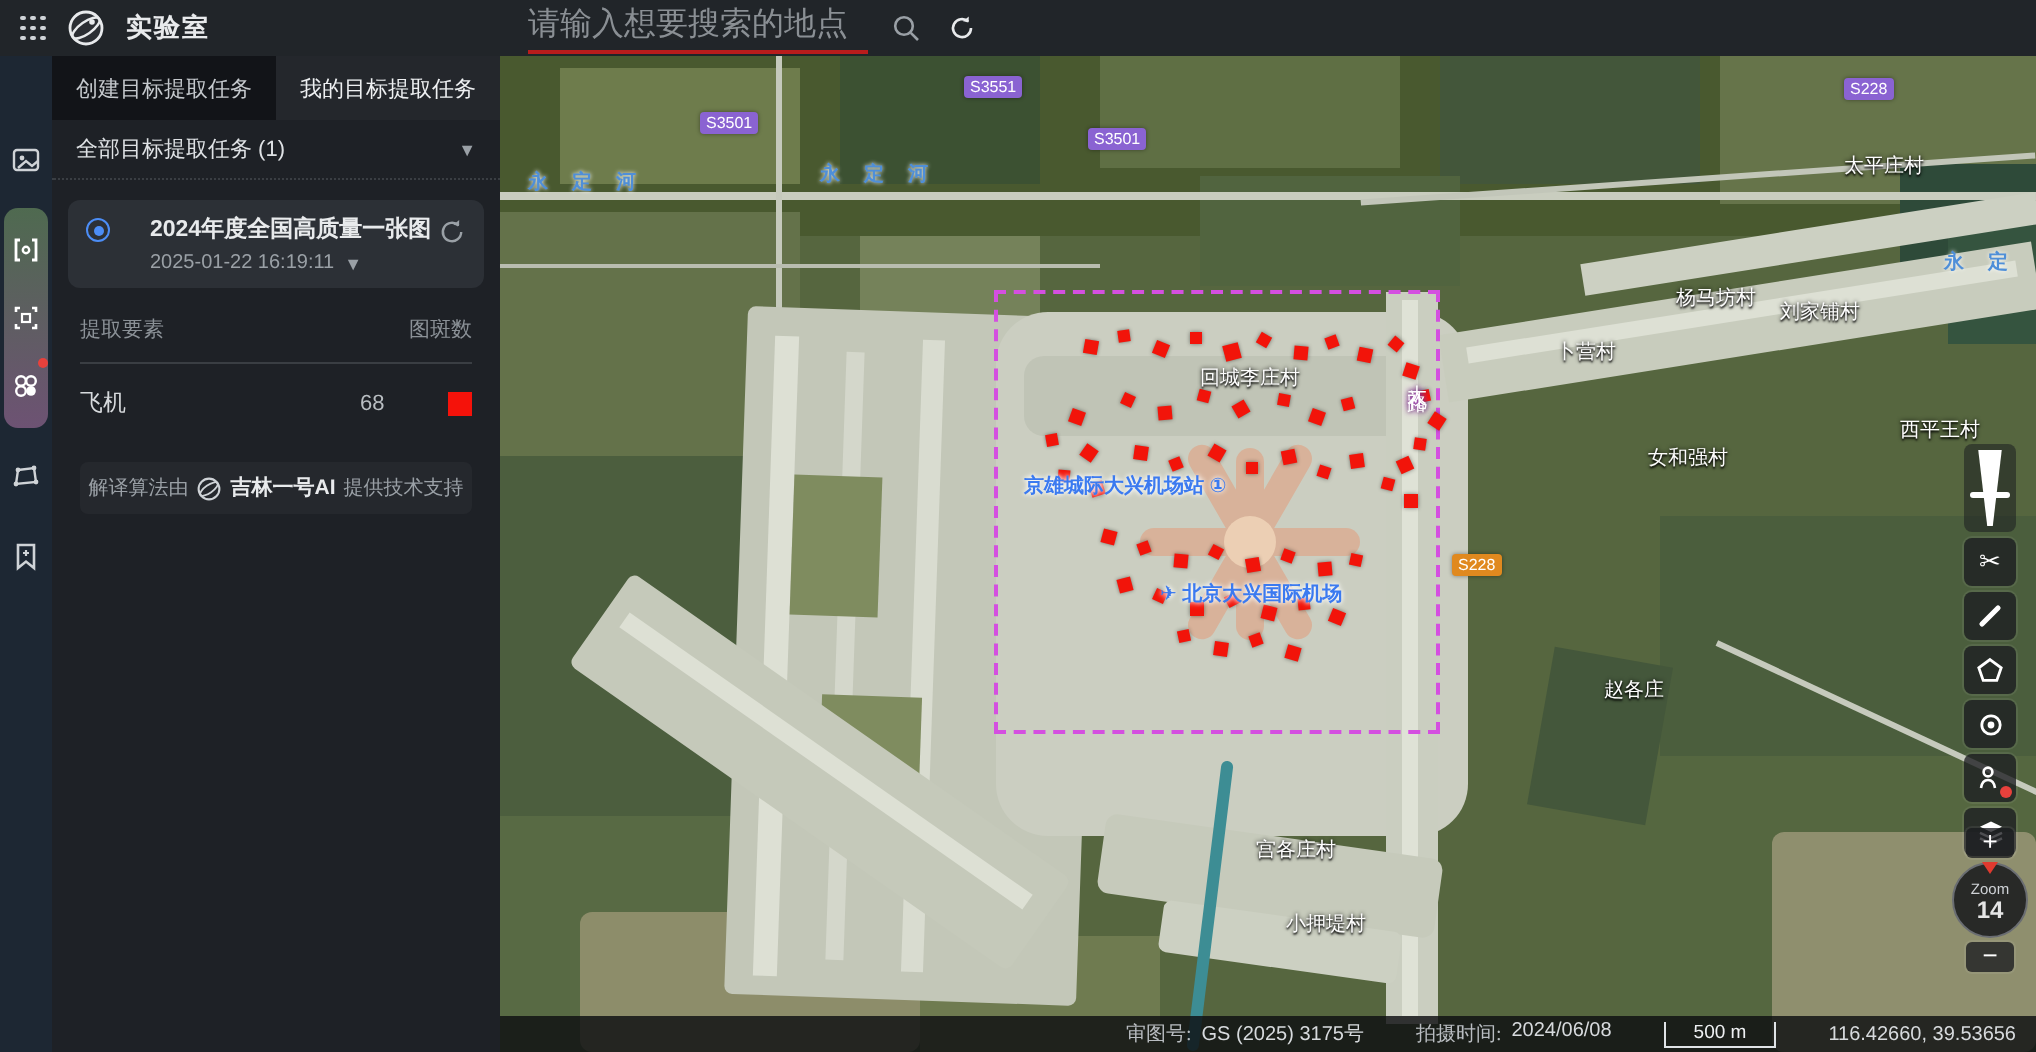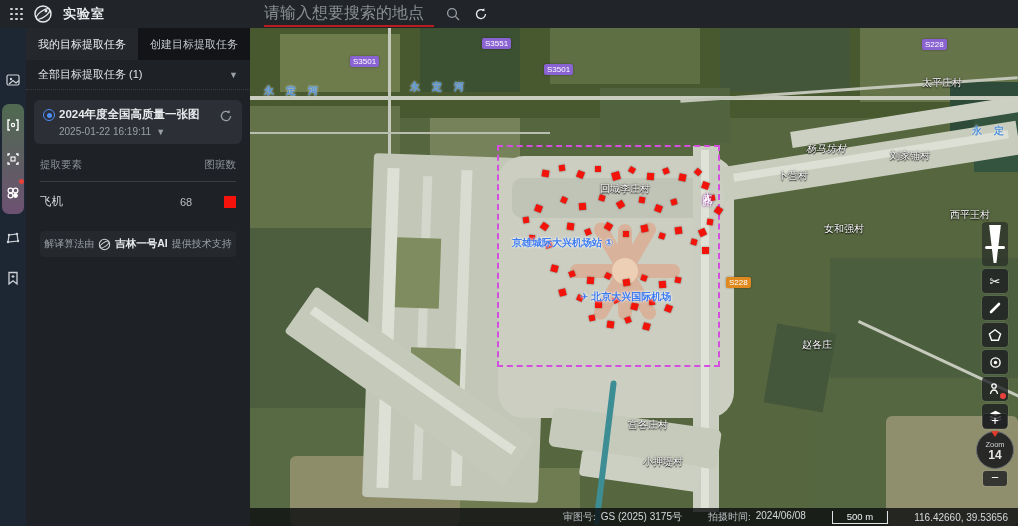--- a/index.html
+++ b/index.html
@@ -41,21 +41,21 @@
 
   
   #panel { width:224px; background:#1e2126; display:flex; flex-direction:column; color:#e5e8ea; }
   .tabs { display:flex; height:32px; background:#121418; flex:0 0 32px; }
   .tab { flex:1; display:flex; align-items:center; justify-content:center; font-size:11px; color:#c4c8cc; cursor:pointer; }
   .tab.active { background:#24272c; color:#eef0f2; }
   .filter-row { height:30px; display:flex; align-items:center; justify-content:space-between;
     padding:0 12px; border-bottom:1px dotted #3a3e43; cursor:pointer; flex:0 0 30px; }
   .filter-row .flabel { font-size:11px; color:#dfe2e5; }
   .caret { font-size:9px; color:#9aa0a6; }
-  .task-card { margin:10px 8px 0; background:#2c3036; border-radius:6px; padding:7px 9px; display:flex; gap:4px; cursor:pointer; }
+  .task-card { margin:10px 8px 0; background:#2c3036; border-radius:6px; padding:7px 9px; display:flex; gap:20px; cursor:pointer; }
   .radio { width:12px; height:12px; border:1.5px solid #4c8df6; border-radius:50%; margin-top:2px;
     display:flex; align-items:center; justify-content:center; flex:0 0 12px; cursor:pointer; }
   .radio i { width:5px; height:5px; background:#4c8df6; border-radius:50%; }
   .task-mid { flex:1; min-width:0; }
   .task-title { font-size:11.5px; font-weight:bold; color:#e8eaec; white-space:nowrap; }
   .task-date { font-size:10px; color:#9aa0a6; margin-top:4px; display:flex; align-items:center; gap:5px; }
   .task-sync { flex:0 0 14px; margin-top:2px; cursor:pointer; }
   .tbl { padding:14px 14px 0; }
   .tbl-head { display:flex; justify-content:space-between; font-size:10.5px; color:#8b9197; }
   .tbl hr { border:none; border-top:1px solid #3a3e43; margin:9px 0 0; }
@@ -202,22 +202,22 @@
       <div class="rail-item">
         <svg width="16" height="16" viewBox="0 0 16 16">
             <path d="M4 2.5h8V14L8 10.8 4 14z" fill="none" stroke="#cfd3d7" stroke-width="1.3"></path>
             <path d="M8 5v3M6.5 6.5h3" stroke="#cfd3d7" stroke-width="1.1"></path>
           </svg>
       </div>
     </nav>
 
     <aside id="panel">
       <div class="tabs">
+        <div class="tab">创建目标提取任务</div>
         <div class="tab active">我的目标提取任务</div>
-        <div class="tab">创建目标提取任务</div>
       </div>
       <div class="filter-row">
         <span class="flabel">全部目标提取任务 (1)</span>
         <span class="caret">▼</span>
       </div>
       <div class="task-card">
         <span class="radio">
             <i></i>
           </span>
         <div class="task-mid">
@@ -362,21 +362,21 @@
           <div class="mk" style="left: 381px; top: 275px; width: 7px; height: 7px; background: rgb(242, 20, 10); transform: rotate(14deg);"></div>
           <div class="mk" style="left: 399px; top: 271px; width: 6px; height: 6px; background: rgb(242, 20, 10); transform: rotate(-6deg);"></div>
           <div class="mk" style="left: 415px; top: 277px; width: 7px; height: 7px; background: rgb(242, 20, 10); transform: rotate(22deg);"></div>
           <div class="mk" style="left: 339px; top: 287px; width: 6px; height: 6px; background: rgb(242, 20, 10); transform: rotate(-12deg);"></div>
           <div class="mk" style="left: 357px; top: 293px; width: 7px; height: 7px; background: rgb(242, 20, 10); transform: rotate(8deg);"></div>
           <div class="mk" style="left: 375px; top: 289px; width: 6px; height: 6px; background: rgb(242, 20, 10); transform: rotate(-20deg);"></div>
           <div class="mk" style="left: 393px; top: 295px; width: 7px; height: 7px; background: rgb(242, 20, 10); transform: rotate(16deg);"></div>
         </div>
       <div id="label-layer">
           <div class="ml village" style="left: 672px; top: 48px;">太平庄村</div>
-          <div class="ml village" style="left: 556px; top: 114px; font-style: italic;">杨马坊村</div>
+          <div class="ml village" style="left: 588px; top: 114px;">杨马坊村</div>
           <div class="ml village" style="left: 640px; top: 121px;">刘家铺村</div>
           <div class="ml village" style="left: 528px; top: 141px;">卜营村</div>
           <div class="ml village" style="left: 350px; top: 154px;">回城李庄村</div>
           <div class="ml village" style="left: 700px; top: 180px;">西平王村</div>
           <div class="ml village" style="left: 574px; top: 194px;">女和强村</div>
           <div class="ml poi" style="left: 262px; top: 208px;">京雄城际大兴机场站 ①</div>
           <div class="ml poi" style="left: 330px; top: 262px;">✈ 北京大兴国际机场</div>
           <div class="ml village" style="left: 378px; top: 390px;">宫各庄村</div>
           <div class="ml village" style="left: 393px; top: 427px;">小押堤村</div>
           <div class="ml village" style="left: 552px; top: 310px;">赵各庄</div>

